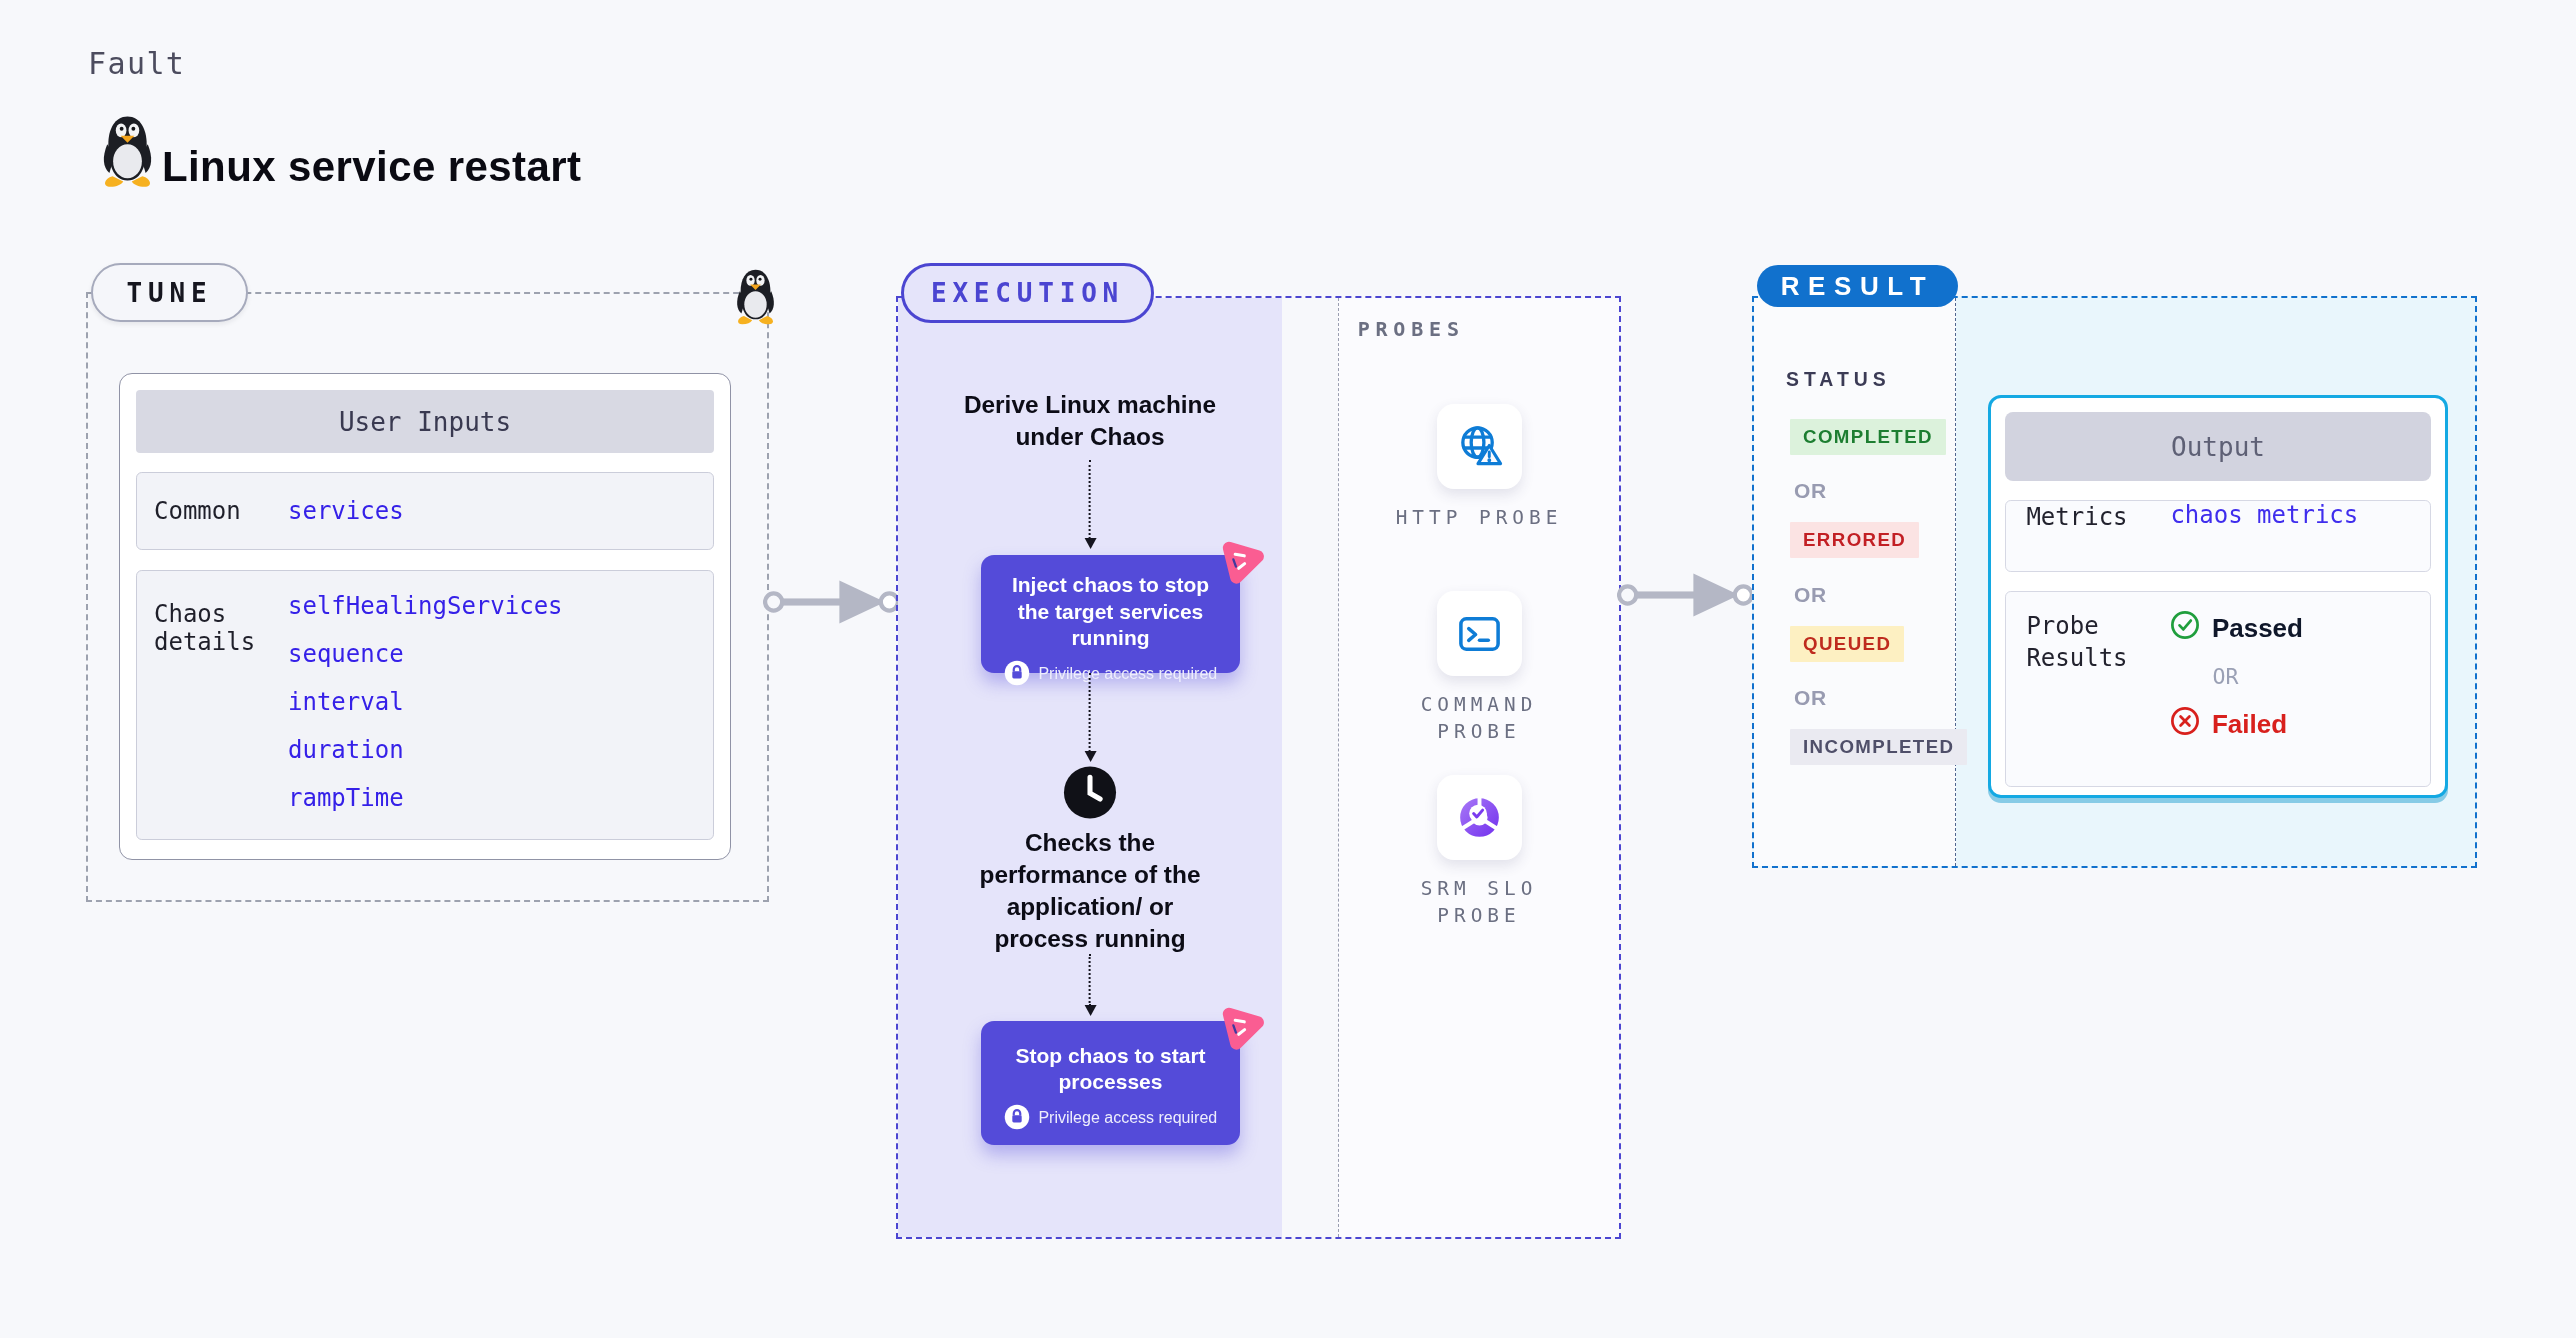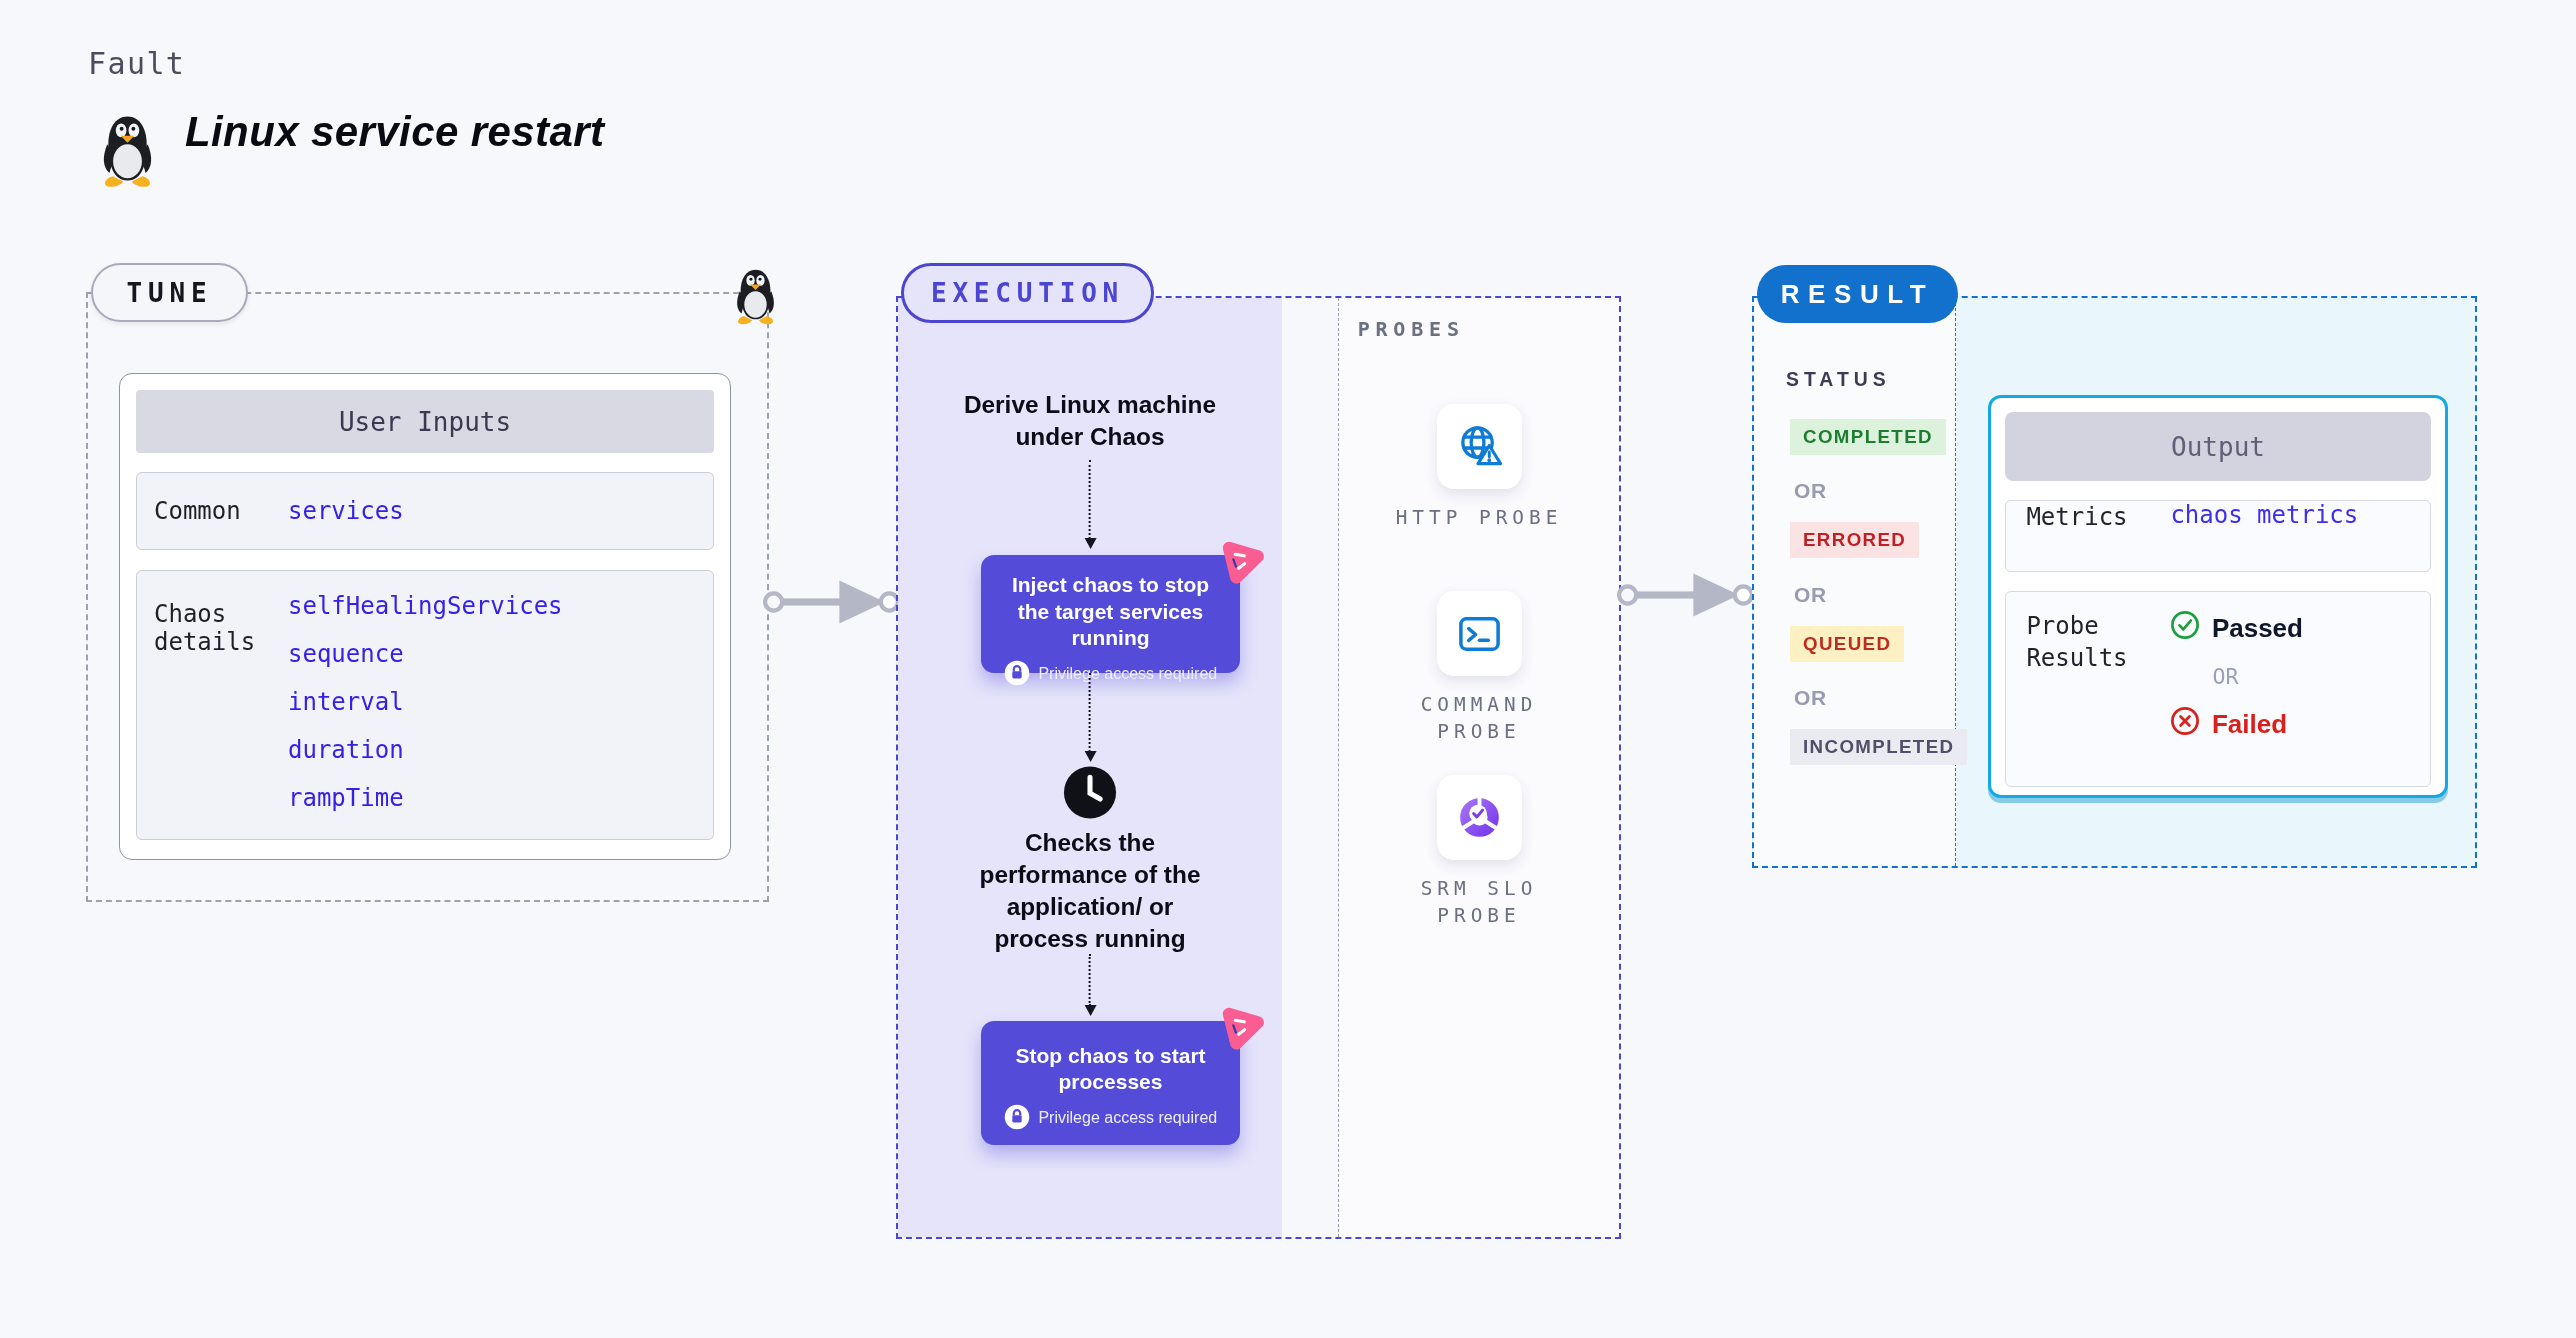--- a/index.html
+++ b/index.html
@@ -3,21 +3,21 @@
 <meta charset="utf-8">
 <style>
   html,body{margin:0;padding:0;background:#f7f8fb;}
   .stage{position:relative;width:2576px;height:1338px;background:#f7f8fb;
          font-family:"Liberation Sans",sans-serif;color:#16161f;overflow:hidden;}
   .mono{font-family:"DejaVu Sans Mono",monospace;}
   .abs{position:absolute;}
 
   
   .fault-label{left:88px;top:46px;font-size:30px;color:#4c4c5e;letter-spacing:1.4px;}
-  .title-row{left:93px;top:108px;display:flex;align-items:flex-start;gap:23px;font-style:italic;}
+  .title-row{left:93px;top:108px;display:flex;align-items:flex-end;}
   .page-title{font-size:42px;font-weight:bold;color:#0a0a12;letter-spacing:0.4px;}
 
   
   .tune-box{left:86px;top:292px;width:683px;height:610px;border:2.2px dashed #9da2af;box-sizing:border-box;}
   .pill{display:flex;align-items:center;justify-content:center;box-sizing:border-box;z-index:5;}
   .tune-pill{left:91px;top:263px;width:157px;height:59px;border-radius:30px;background:#f5f6fa;
              border:2.2px solid #a6aabc;font-size:26px;font-weight:bold;letter-spacing:5.8px;color:#16161f;
              box-shadow:0 2.2px 5.8px rgba(20,20,40,.08);}
   .tux-small{left:729px;top:263px;z-index:6;}
   .ui-card{left:119px;top:373px;width:612px;height:487px;background:#fff;border:1.4px solid #9093a6;
@@ -77,21 +77,21 @@
                color:#6b6f82;line-height:26.6px;}
   .probe-http{top:106px;}
   .probe-cmd{top:293px;}
   .probe-srm{top:477px;}
 
   
   .result-box{left:1752px;top:296px;width:725px;height:572px;border:2.9px dashed #1171cd;
               background:#e9f6fc;box-sizing:border-box;}
   .status-panel{position:absolute;left:0;top:0;bottom:0;width:201px;background:#fafbfd;
                 border-right:1.4px dashed #51658f;}
-  .result-pill{left:1757px;top:265px;width:201px;height:58px;border-radius:29px;background:#1171cd;
+  .result-pill{left:1757px;top:265px;width:201px;height:42px;border-radius:29px;background:#1171cd;
                color:#fff;font-size:26px;font-weight:bold;letter-spacing:8.6px;}
   .status-title{position:absolute;left:32px;top:70px;font-size:19.4px;font-weight:bold;
                 letter-spacing:5px;color:#3b3b55;}
   .badge{position:absolute;left:36px;padding:7.2px 13px;border-radius:1px;font-size:18.7px;
          font-weight:bold;letter-spacing:1.4px;}
   .badge-completed{top:121px;background:#dcf2dc;color:#1d7e31;}
   .badge-errored{top:224px;background:#fbe3e3;color:#c21f24;}
   .badge-queued{top:328px;background:#fdf0c2;color:#bf2b1e;}
   .badge-incompleted{top:431px;background:#eaeaf1;color:#4f4f69;}
   .status-or{position:absolute;left:40px;font-size:21px;font-weight:600;color:#989bb1;letter-spacing:0.7px;}

